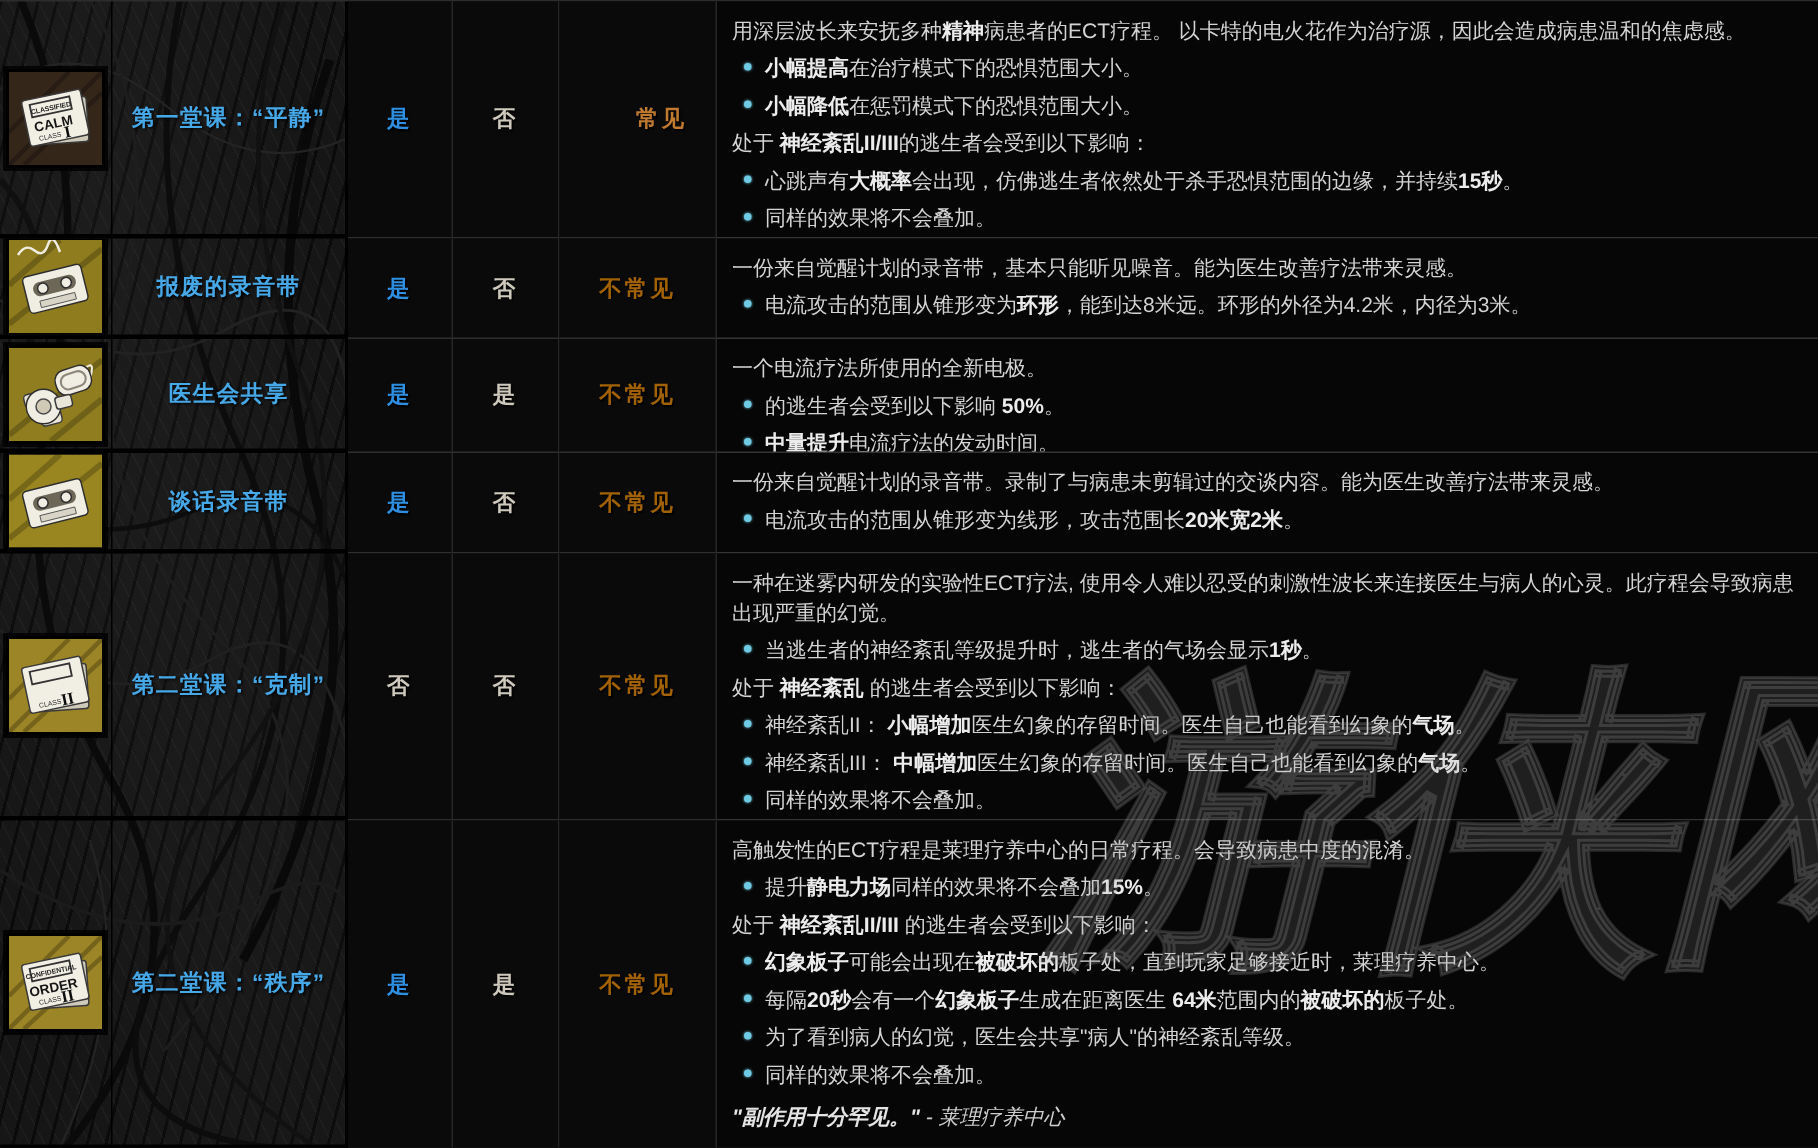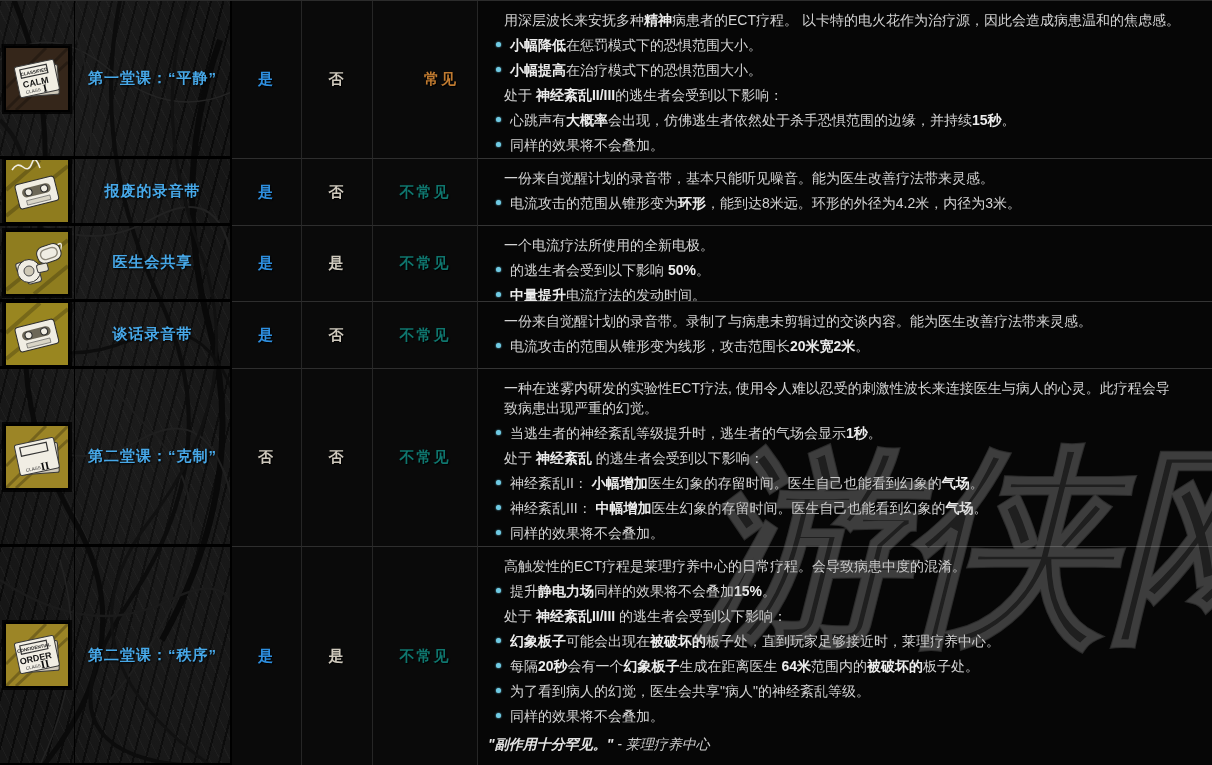--- a/index.html
+++ b/index.html
@@ -30,23 +30,23 @@
              display:flex;align-items:center;justify-content:center;}
   .desc-cell{background:#060606;border-bottom:1px solid #343434;color:#d3d3d3;
              font-size:14px;line-height:20px;padding:4px 14px 4px 10px;}
 
   .addon-name{font-weight:bold;font-size:15px;letter-spacing:1px;color:#47a8e8;
               text-decoration:none;text-shadow:1px 1px 2px #000;cursor:pointer;text-align:right;}
   .val{font-weight:bold;font-size:15px;letter-spacing:2px;text-shadow:1px 1px 1px #000;}
   .v-yes{color:#2e8fe0;}
   .v-plain{color:#cfc9bd;}
   .r-common{color:#bf7a30;margin-left:32px;}
-  .r-uncommon{color:#0f766e;}
-
-  .desc-cell p{margin:5px 16px;}
+  .r-uncommon{color:#a16207;}
+
+  .desc-cell p{margin:5px 0;}
   .desc-cell .li{position:relative;margin:5px 0;padding-left:22px;}
   .desc-cell .li::before{content:"";position:absolute;left:8px;top:7px;width:5px;height:5px;
               border-radius:50%;background:#6fcbe4;box-shadow:0 0 2px #79d2ea;}
   .desc-cell b{color:#ececec;}
   .desc-cell .quote{font-style:italic;margin:8px 0 4px;color:#cdcdcd;}
   .desc-cell .quote b{color:#e4e4e4;}
 
   .icon-box{width:62px;height:62px;border:2px solid #000;box-shadow:0 0 0 2px rgba(0,0,0,.8);}
   .icon-box svg{display:block;}
 
@@ -103,22 +103,22 @@
         <span class="val v-yes">是</span>
       </div>
   <div class="cell flag-cell">
         <span class="val v-plain">否</span>
       </div>
   <div class="cell rarity-cell">
         <span class="val r-common">常见</span>
       </div>
   <div class="cell desc-cell">
         <p><span>用深层波长来安抚多种</span><b>精神</b><span>病患者的ECT疗程。 以卡特的电火花作为治疗源，因此会造成病患温和的焦虑感。</span></p>
+        <div class="li"><b>小幅提高</b><span>在治疗模式下的恐惧范围大小。</span></div>
         <div class="li"><b>小幅降低</b><span>在惩罚模式下的恐惧范围大小。</span></div>
-        <div class="li"><b>小幅提高</b><span>在治疗模式下的恐惧范围大小。</span></div>
         <p><span>处于 </span><b>神经紊乱II/III</b><span>的逃生者会受到以下影响：</span></p>
         <div class="li"><span>心跳声有</span><b>大概率</b><span>会出现，仿佛逃生者依然处于杀手恐惧范围的边缘，并持续</span><b>15秒</b><span>。</span></div>
         <div class="li"><span>同样的效果将不会叠加。</span></div>
       </div>
 
   <div class="cell icon-cell">
     <div class="icon-box">
           <svg viewBox="0 0 62 62" width="62" height="62">
             <rect width="62" height="62" fill="#8f7c1e"></rect>
             <path d="M0 56 L62 6 M0 30 L34 0" stroke="rgba(0,0,0,.22)" stroke-width="4" fill="none"></path>

